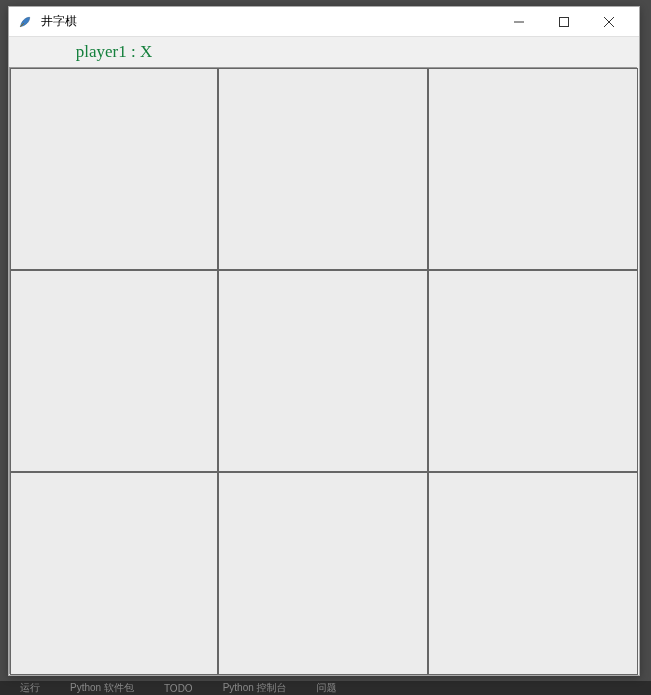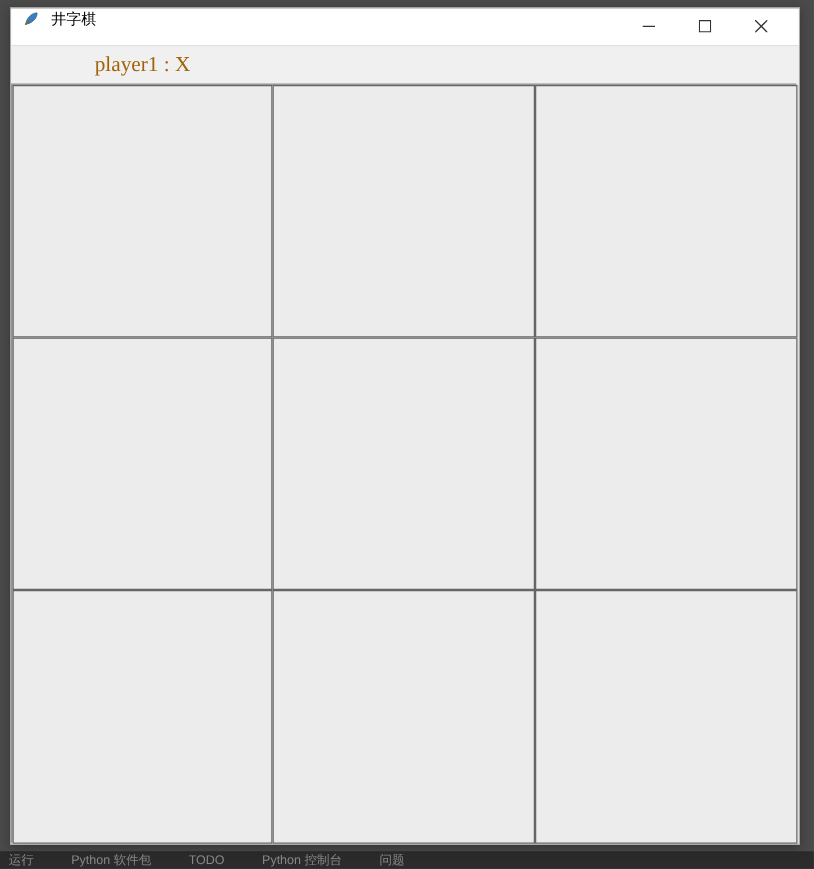--- a/index.html
+++ b/index.html
@@ -18,20 +18,21 @@
       width: 632px;
       height: 670px;
       background: #f0f0f0;
       border: 1px solid #aaa;
       box-shadow: 0 2px 8px rgba(0,0,0,0.3);
     }
     .titlebar {
       height: 30px;
       background: #ffffff;
       display: flex;
+      align-items: center;
       padding: 0 8px;
       border-bottom: 1px solid #e0e0e0;
     }
     .titlebar-icon {
       width: 16px;
       height: 16px;
       margin-right: 8px;
       display: flex;
       align-items: center;
       justify-content: center;
@@ -57,21 +58,21 @@
     .header-row {
       height: 30px;
       display: flex;
       align-items: center;
       background: #f0f0f0;
       padding: 0;
     }
     .header-cell {
       font-family: "Times New Roman", serif;
       font-size: 17px;
-      color: #a16207;
+      color: #15803d;
       text-align: center;
     }
     .header-cell.p1 { width: 210px; }
     .header-cell.p2 { width: 210px; }
     .board-wrap {
       padding: 0px;
     }
     .board {
       width: 628px;
       height: 607px;
@@ -96,21 +97,21 @@
       left: 0;
       bottom: 0;
       width: 651px;
       height: 14px;
       background: #2b2b2b;
       color: #888;
       font-size: 10px;
       display: flex;
       align-items: center;
       gap: 30px;
-      padding-left: 7px;
+      padding-left: 20px;
       overflow: hidden;
     }
   </style>
 </head>
 <body>
 
 <div class="bg-strip">
   <span>运行</span>
   <span>Python 软件包</span>
   <span>TODO</span>

